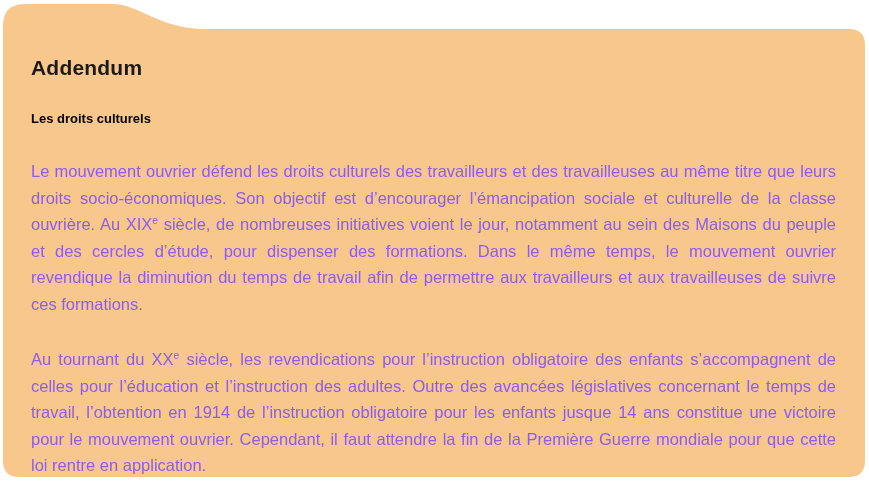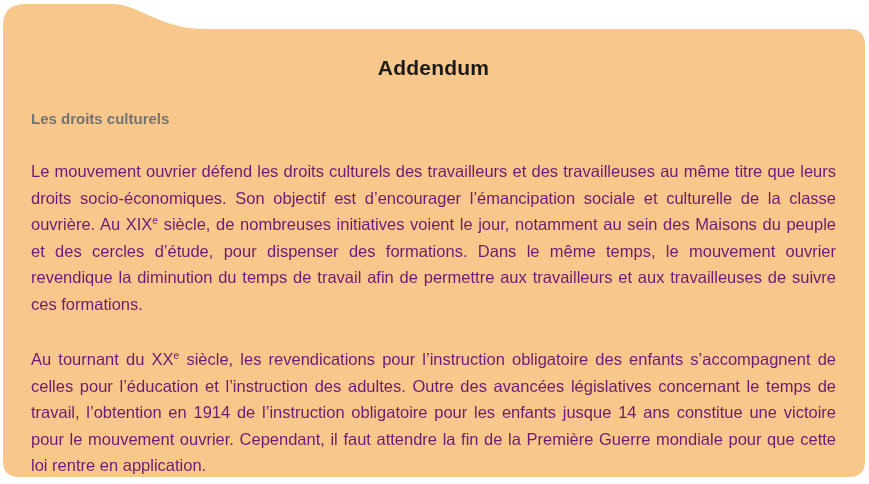--- a/index.html
+++ b/index.html
@@ -25,41 +25,40 @@
     display: block;
   }
   .content {
     position: absolute;
     left: 31px;
     top: 29px;
     width: 805px;
     color: #35322E;
   }
   .card-title {
-    text-align: center;
     font-size: 21px;
     line-height: 24px;
     font-weight: bold;
     color: #1B1A19;
     margin-top: 27px;
     letter-spacing: 0.2px;
   }
   .section-heading {
-    font-size: 15px;
+    font-size: 13px;
     line-height: 20px;
     font-weight: bold;
-    color: #737373;
+    color: #000000;
     margin-top: 29px;
   }
   .body-par {
     font-size: 16.5px;
     line-height: 26.5px;
     text-align: justify;
     margin-top: 29px;
-    color: #701a75;
+    color: #8b5cf6;
   }
   .body-par + .body-par {
   }
   .sup {
     font-size: 0.62em;
     vertical-align: super;
     line-height: 0;
   }
 </style>
 </head>

